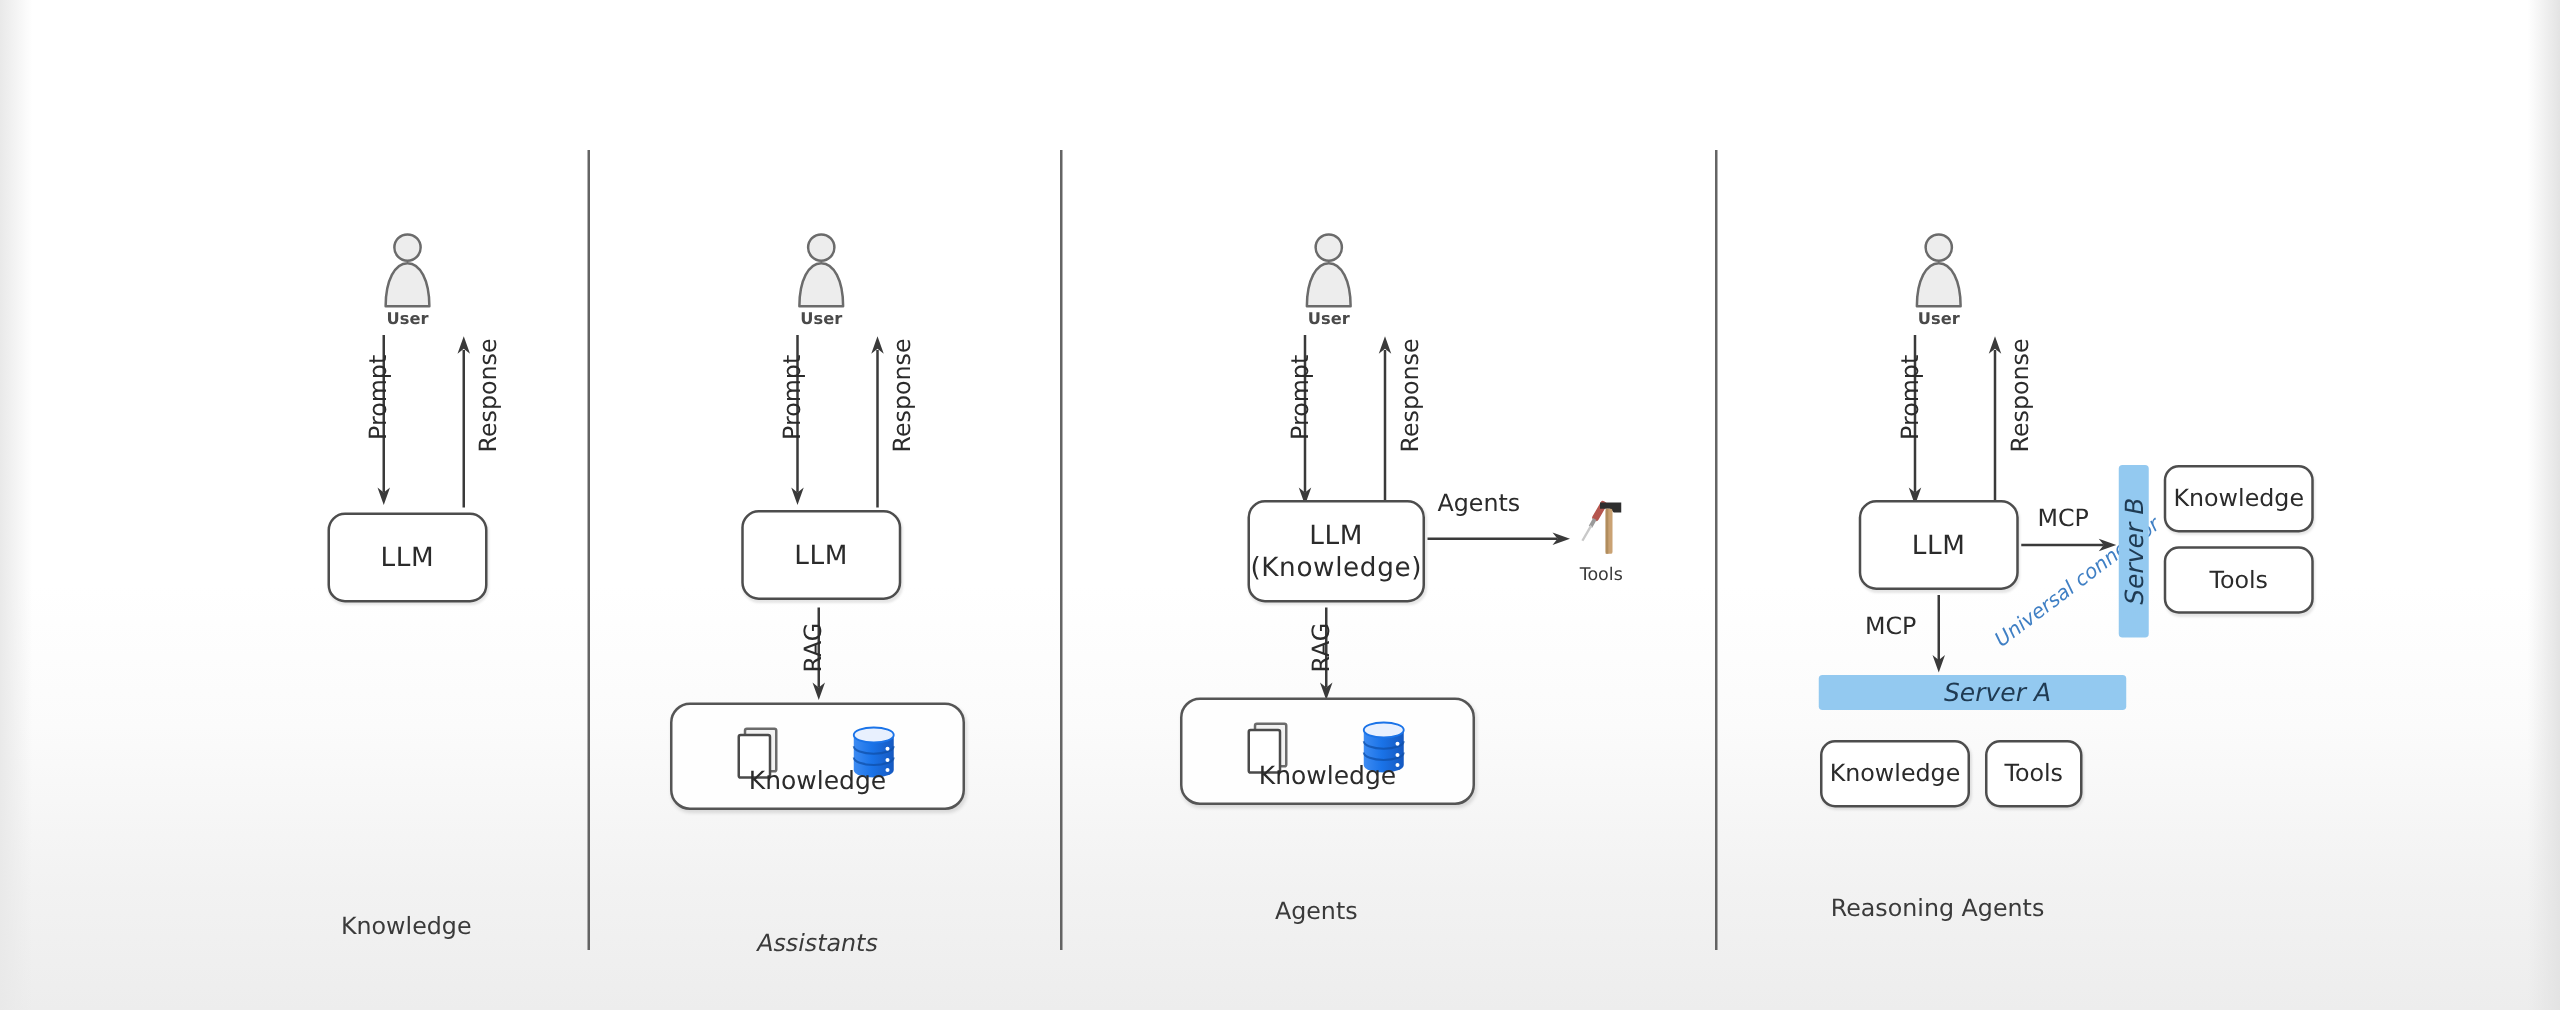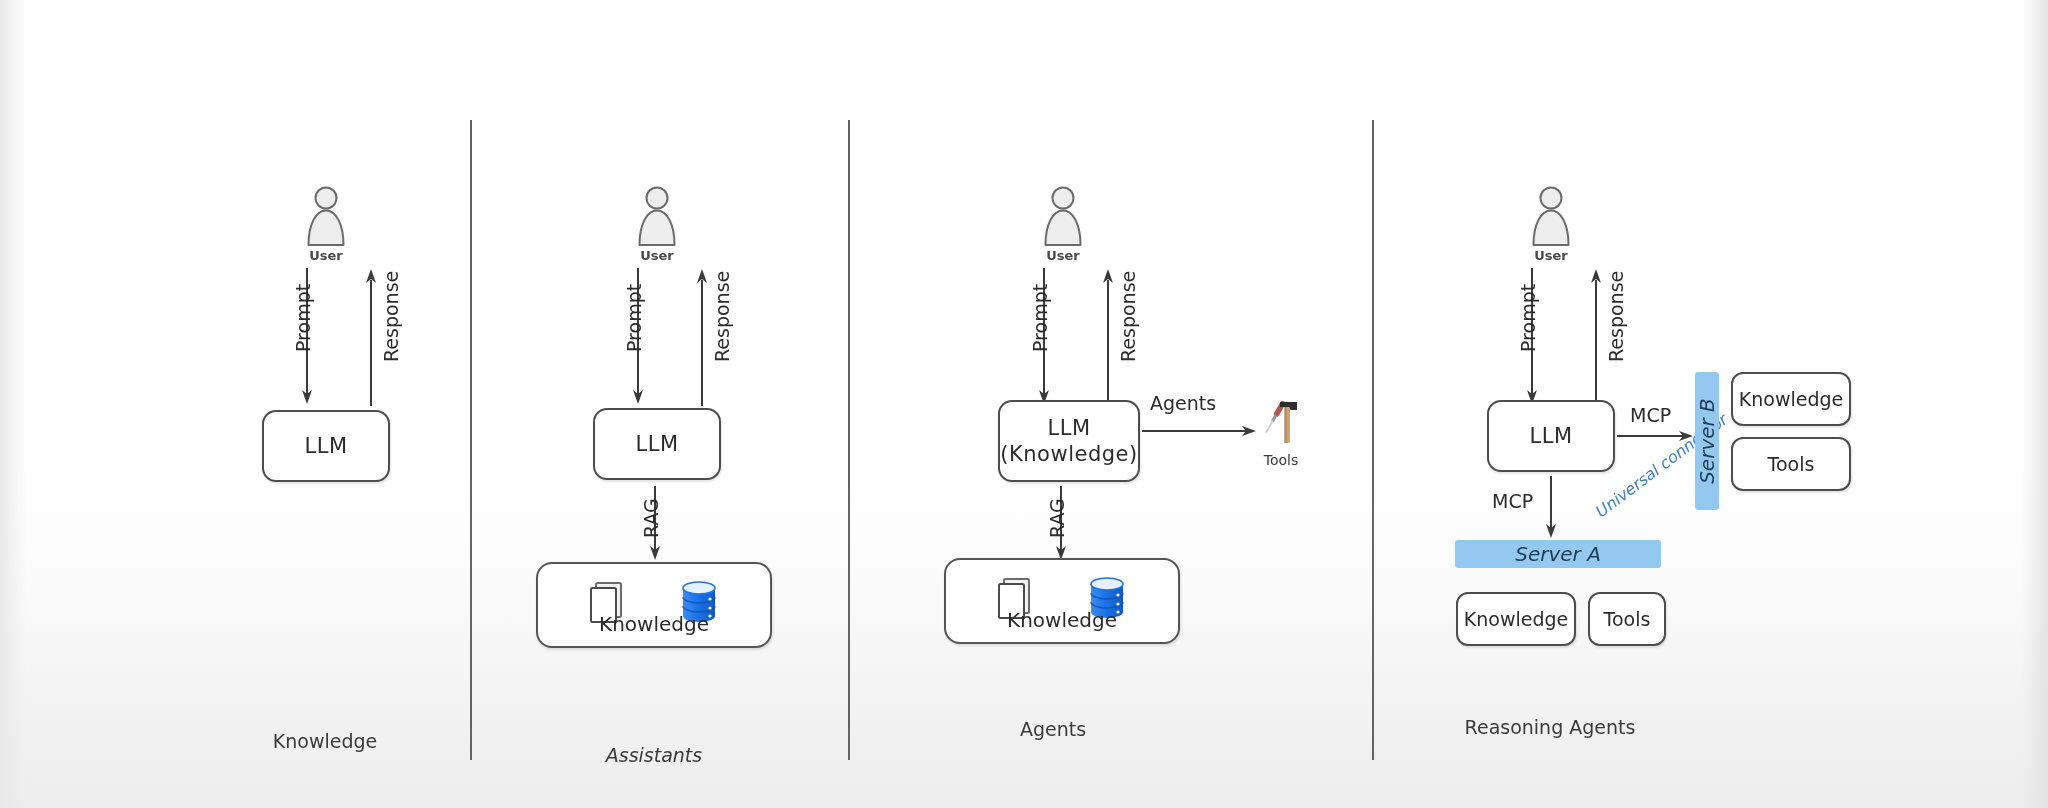--- a/index.html
+++ b/index.html
@@ -452,21 +452,21 @@
       <span>Server B</span>
     </div>
 
     <div class="sbox" style="left:1731px; top:372px; width:120px; height:54px;">
       <span>Knowledge</span>
     </div>
     <div class="sbox" style="left:1731px; top:437px; width:120px; height:54px;">
       <span>Tools</span>
     </div>
 
-    <div class="server-bar-h" style="left:1455px; top:540px; width:206px; height:28px;">
+    <div class="server-bar-h" style="left:1455px; top:540px; width:206px; height:28px;padding-left:40px;">
       <span>Server A</span>
     </div>
 
     <div class="sbox" style="left:1456px; top:592px; width:120px; height:54px;">
       <span>Knowledge</span>
     </div>
     <div class="sbox" style="left:1588px; top:592px; width:78px; height:54px;">
       <span>Tools</span>
     </div>
 

